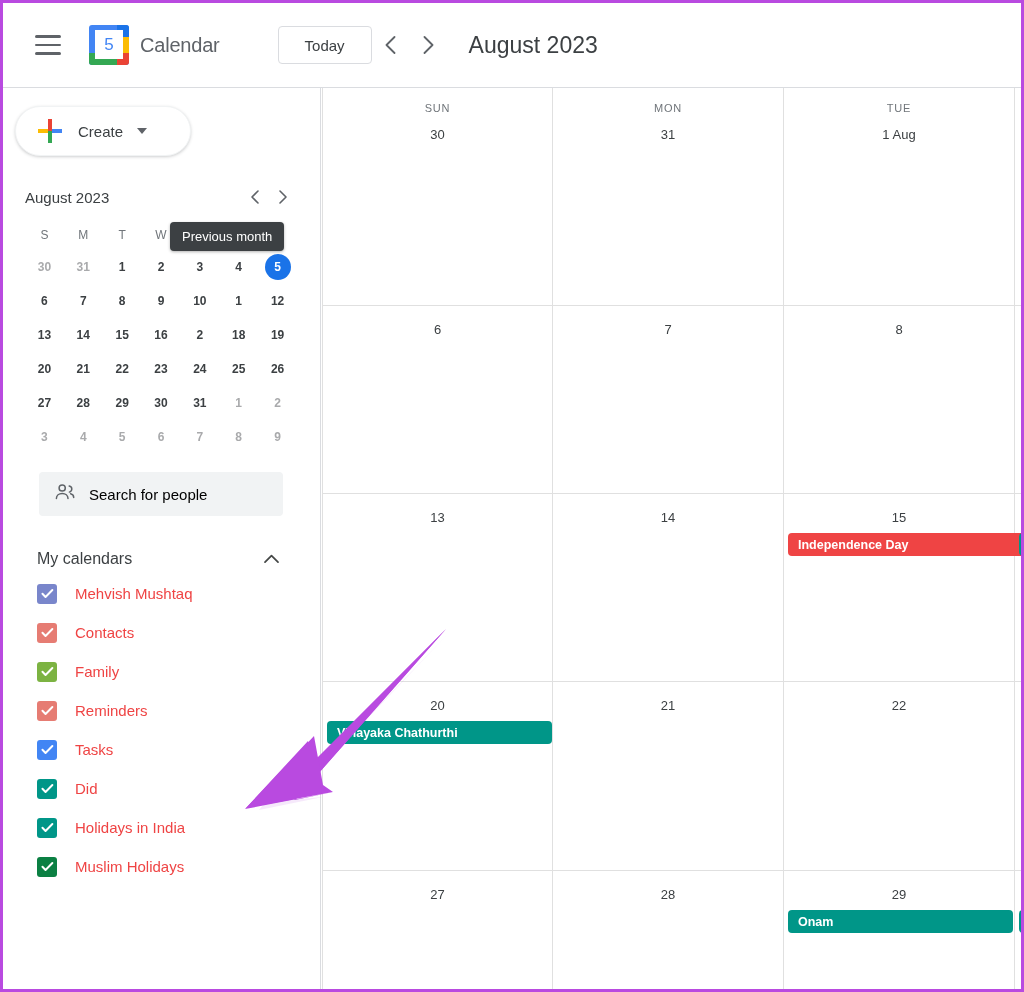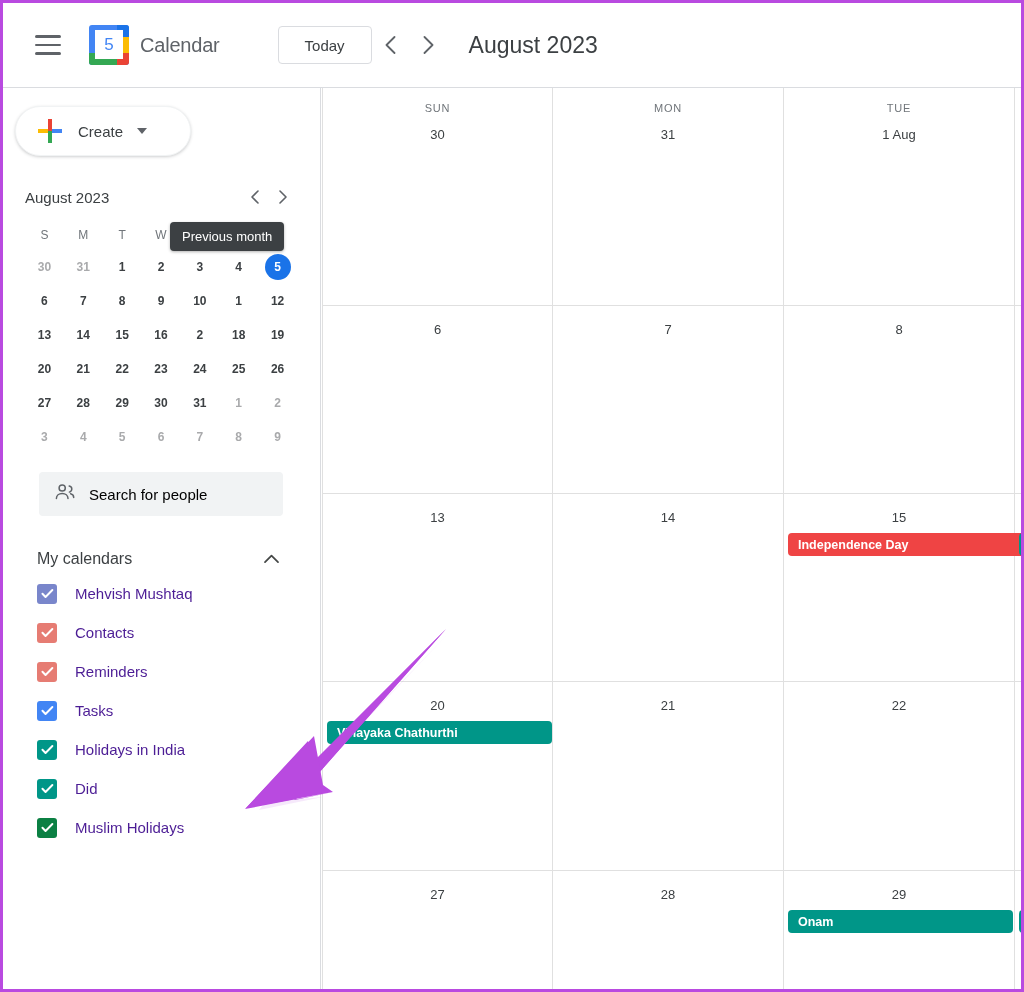--- a/index.html
+++ b/index.html
@@ -145,21 +145,21 @@
   }
   .cal-row {
     margin-left: 34px; width: 250px; height: 39px;
     display: flex; align-items: center; cursor: pointer;
   }
   .cal-cb {
     width: 20px; height: 20px; border-radius: 3px; flex: none;
     display: flex; align-items: center; justify-content: center;
   }
   .cal-cb svg { width: 15px; height: 15px; }
-  .cal-name { margin-left: 18px; font-size: 15px; color: #4c1d95; white-space: nowrap; }
+  .cal-name { margin-left: 18px; font-size: 15px; color: #ef4444; white-space: nowrap; }
 
   
   .grid {
     position: absolute; left: 319px; top: 85px;
     width: 699px; height: 904px; background: #fff; overflow: hidden;
   }
   .grid-cols { position: absolute; inset: 0; display: flex; }
   .col {
     width: 231px; flex: none; border-right: 1px solid #e0e0e0; position: relative;
   }
@@ -336,20 +336,28 @@
         </div>
         <div class="cal-row">
           <span class="cal-cb" style="background: rgb(230, 124, 115); border: none;">
             <svg viewBox="0 0 16 16" fill="none">
               <path d="M2.6 8.3l3.3 3.4 7.3-7.4" stroke="#fff" stroke-width="2.1" stroke-linecap="round" stroke-linejoin="round"></path>
             </svg>
           </span>
           <span class="cal-name">Contacts</span>
         </div>
         <div class="cal-row">
+          <span class="cal-cb" style="background: rgb(124, 179, 66); border: none;">
+            <svg viewBox="0 0 16 16" fill="none">
+              <path d="M2.6 8.3l3.3 3.4 7.3-7.4" stroke="#fff" stroke-width="2.1" stroke-linecap="round" stroke-linejoin="round"></path>
+            </svg>
+          </span>
+          <span class="cal-name">Family</span>
+        </div>
+        <div class="cal-row">
           <span class="cal-cb" style="background: rgb(230, 124, 115); border: none;">
             <svg viewBox="0 0 16 16" fill="none">
               <path d="M2.6 8.3l3.3 3.4 7.3-7.4" stroke="#fff" stroke-width="2.1" stroke-linecap="round" stroke-linejoin="round"></path>
             </svg>
           </span>
           <span class="cal-name">Reminders</span>
         </div>
         <div class="cal-row">
           <span class="cal-cb" style="background: rgb(66, 133, 244); border: none;">
             <svg viewBox="0 0 16 16" fill="none">
@@ -360,29 +368,29 @@
         </div>
       </div>
 
     <div id="other-cal-list">
         <div class="cal-row">
           <span class="cal-cb" style="background: rgb(0, 150, 136); border: none;">
             <svg viewBox="0 0 16 16" fill="none">
               <path d="M2.6 8.3l3.3 3.4 7.3-7.4" stroke="#fff" stroke-width="2.1" stroke-linecap="round" stroke-linejoin="round"></path>
             </svg>
           </span>
+          <span class="cal-name">Did</span>
+        </div>
+        <div class="cal-row">
+          <span class="cal-cb" style="background: rgb(0, 150, 136); border: none;">
+            <svg viewBox="0 0 16 16" fill="none">
+              <path d="M2.6 8.3l3.3 3.4 7.3-7.4" stroke="#fff" stroke-width="2.1" stroke-linecap="round" stroke-linejoin="round"></path>
+            </svg>
+          </span>
           <span class="cal-name">Holidays in India</span>
-        </div>
-        <div class="cal-row">
-          <span class="cal-cb" style="background: rgb(0, 150, 136); border: none;">
-            <svg viewBox="0 0 16 16" fill="none">
-              <path d="M2.6 8.3l3.3 3.4 7.3-7.4" stroke="#fff" stroke-width="2.1" stroke-linecap="round" stroke-linejoin="round"></path>
-            </svg>
-          </span>
-          <span class="cal-name">Did</span>
         </div>
         <div class="cal-row">
           <span class="cal-cb" style="background: rgb(11, 128, 67); border: none;">
             <svg viewBox="0 0 16 16" fill="none">
               <path d="M2.6 8.3l3.3 3.4 7.3-7.4" stroke="#fff" stroke-width="2.1" stroke-linecap="round" stroke-linejoin="round"></path>
             </svg>
           </span>
           <span class="cal-name">Muslim Holidays</span>
         </div>
       </div>

